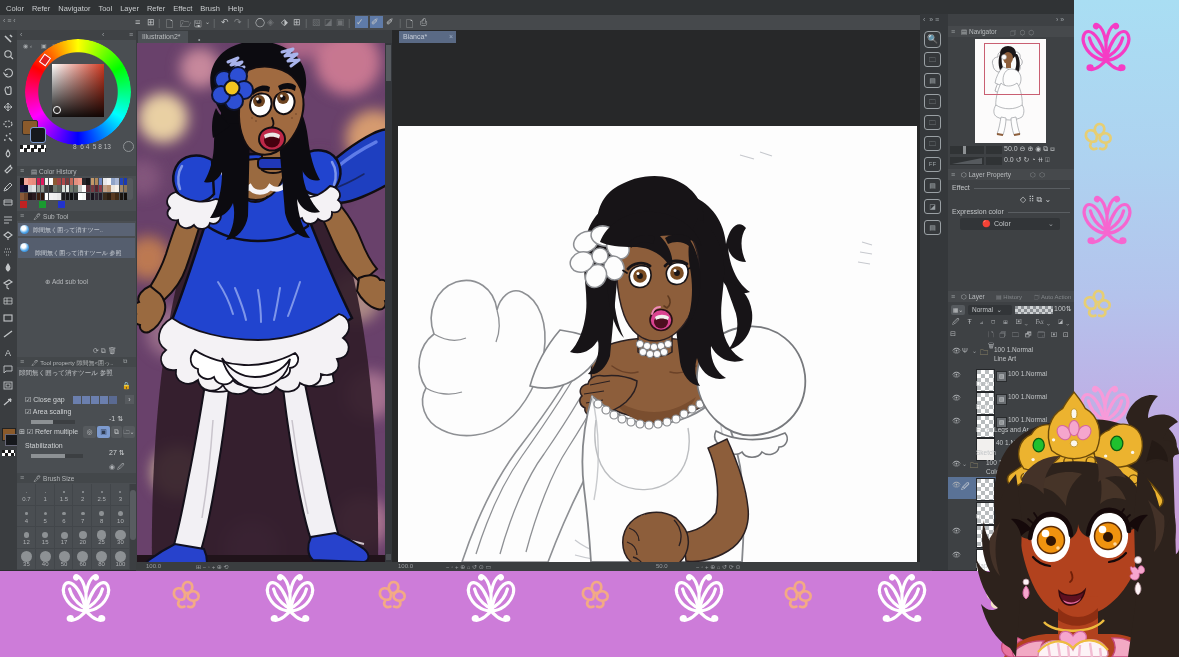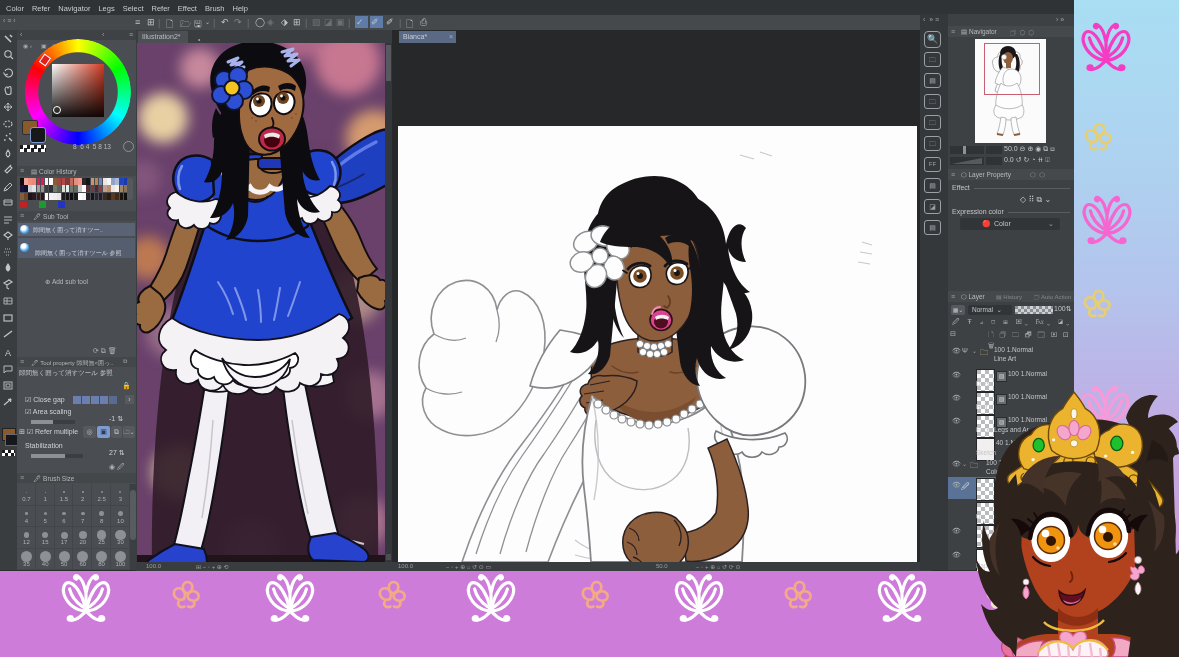--- a/index.html
+++ b/index.html
@@ -7,21 +7,21 @@
     font-family:"Liberation Sans",sans-serif;background:#2b2d2f;}
   .abs{position:absolute;}
   .txt{color:#c9ccce;}
 </style>
 </head>
 <body>
 <div id="root">
 
   <div class="abs" style="left:0;top:0;width:1074px;height:15px;background:#303335;"></div>
   <div class="abs txt" style="left:6px;top:4px;font-size:7.5px;letter-spacing:0;">
-    <span style="margin-right:8px;">Color</span><span style="margin-right:8px;">Refer</span><span style="margin-right:8px;">Navigator</span><span style="margin-right:8px;">Legs</span><span style="margin-right:8px;">Select</span><span style="margin-right:8px;">Refer</span><span style="margin-right:8px;">Effect</span><span style="margin-right:8px;">Brush</span><span>Help</span>
+    <span style="margin-right:8px;">Color</span><span style="margin-right:8px;">Refer</span><span style="margin-right:8px;">Navigator</span><span style="margin-right:8px;">Tool</span><span style="margin-right:8px;">Layer</span><span style="margin-right:8px;">Refer</span><span style="margin-right:8px;">Effect</span><span style="margin-right:8px;">Brush</span><span>Help</span>
   </div>
 
   <div class="abs" style="left:0;top:15px;width:1074px;height:15px;background:#46494c;border-bottom:1px solid #393c3e;"></div>
   <div id="toolbar-icons" class="abs" style="left:0;top:15px;width:1074px;height:15px;color:#bfc2c4;font-size:9px;">
     <span style="position:absolute;left:3px;top:2px;font-size:7px;color:#9da1a4;">‹ ≡ ‹</span>
     <span style="position:absolute;left:135px;top:2px;">≡</span>
     <span style="position:absolute;left:147px;top:2px;">⊞</span>
     <span style="position:absolute;left:158px;top:3px;color:#6e7174;">|</span>
     <span style="position:absolute;left:166px;top:2px;">🗋</span>
     <span style="position:absolute;left:180px;top:2px;">🗁</span>

